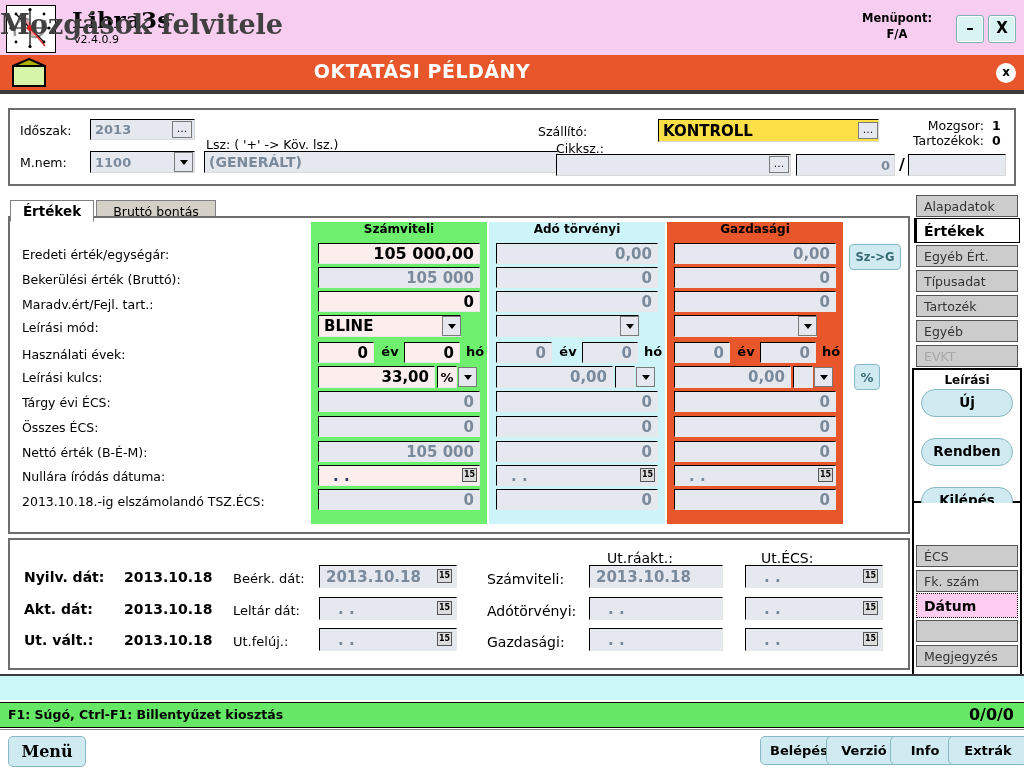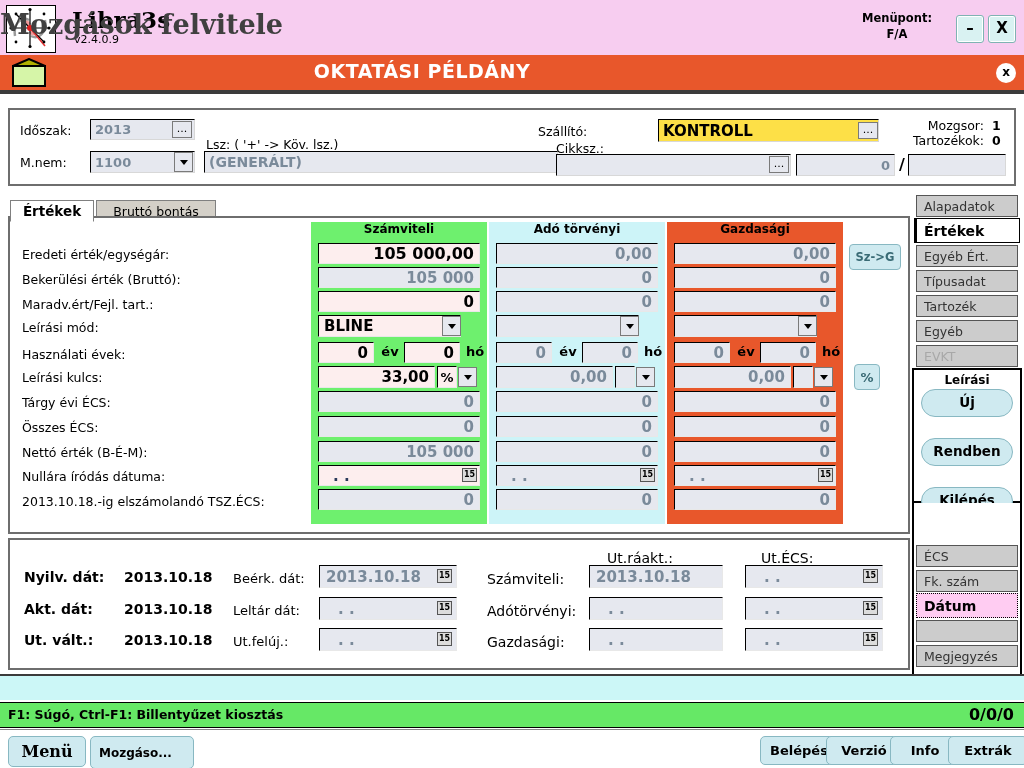--- a/index.html
+++ b/index.html
@@ -365,21 +365,20 @@
   <div class="cal" style="left:863px;top:632px;">15</div>
 
   <div class="cyanbar"></div>
   <div class="statusbar">
     <div class="status-left">F1: Súgó, Ctrl-F1: Billentyűzet kiosztás</div>
     <div class="status-right">0/0/0</div>
   </div>
 
   <div class="botbar">
     <div class="bbtn" style="left:8px;width:60px;height:29px;font-size:16px;font-family:'DejaVu Serif','Liberation Serif',serif;">Menü</div>
-    <div class="bbtn" style="left:90px;width:86px;height:31px;justify-content:flex-start;font-size:12px;background:#cfeaf0;">Mozgáso...</div>
     <div class="bbtn" style="left:760px;width:60px;">Belépés</div>
     <div class="bbtn" style="left:826px;width:58px;">Verzió</div>
     <div class="bbtn" style="left:890px;width:52px;">Info</div>
     <div class="bbtn" style="left:948px;width:62px;">Extrák</div>
 
   </div>
 
 </div>
 
 </body></html>

